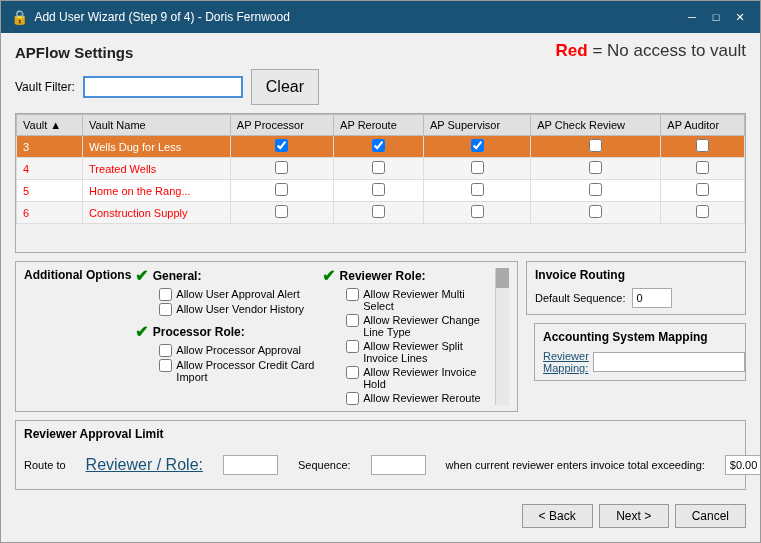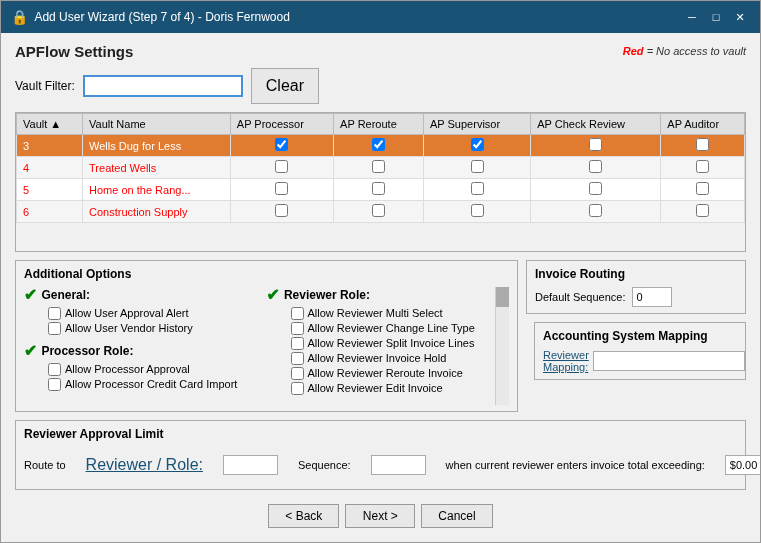--- a/index.html
+++ b/index.html
@@ -64,24 +64,23 @@
     }
 
     .page-title {
       font-size: 15px;
       font-weight: bold;
       color: #222;
     }
 
     .legend-text {
       text-align: left;
-      font-size: 11px;
+      font-size: 17px;
       color: #333;
       margin-top: -2px;
-      font-style: italic;
     }
     .legend-red {
       color: red;
       font-weight: bold;
     }
 
     .vault-filter-row {
       display: flex;
       align-items: center;
       gap: 8px;
@@ -163,21 +162,21 @@
       gap: 8px;
       flex: 1;
       min-height: 0;
     }
 
     .additional-options {
       border: 1px solid #aaa;
       flex: 1;
       padding: 6px 8px;
       display: flex;
-      flex-direction: column;
+      flex-direction: row;
       gap: 4px;
       overflow: hidden;
     }
     .additional-options-title {
       font-size: 12px;
       font-weight: bold;
       margin-bottom: 2px;
     }
 
     .options-columns {
@@ -321,21 +320,21 @@
       padding: 2px 4px;
       font-size: 11px;
     }
     .small-label {
       font-size: 11px;
       white-space: nowrap;
     }
 
     .footer-buttons {
       display: flex;
-      justify-content: center;
+      justify-content: flex-end;
       gap: 6px;
       padding: 6px 0 4px 0;
       flex-shrink: 0;
     }
     .footer-btn {
       background: #e8e8e8;
       border: 1px solid #999;
       padding: 4px 16px;
       font-size: 12px;
       cursor: pointer;
@@ -343,21 +342,21 @@
     }
   </style>
 </head>
 <body>
 
 <div class="window">
 
   <div class="title-bar">
     <div class="title-bar-left">
       <span class="title-icon">🔒</span>
-      <span>Add User Wizard (Step 7 of 4) - Doris Fernwood</span>
+      <span>Add User Wizard (Step 9 of 4) - Doris Fernwood</span>
     </div>
     <div class="title-controls">
       <button class="title-btn">─</button>
       <button class="title-btn">□</button>
       <button class="title-btn close">✕</button>
     </div>
   </div>
 
   <div class="content">
 

